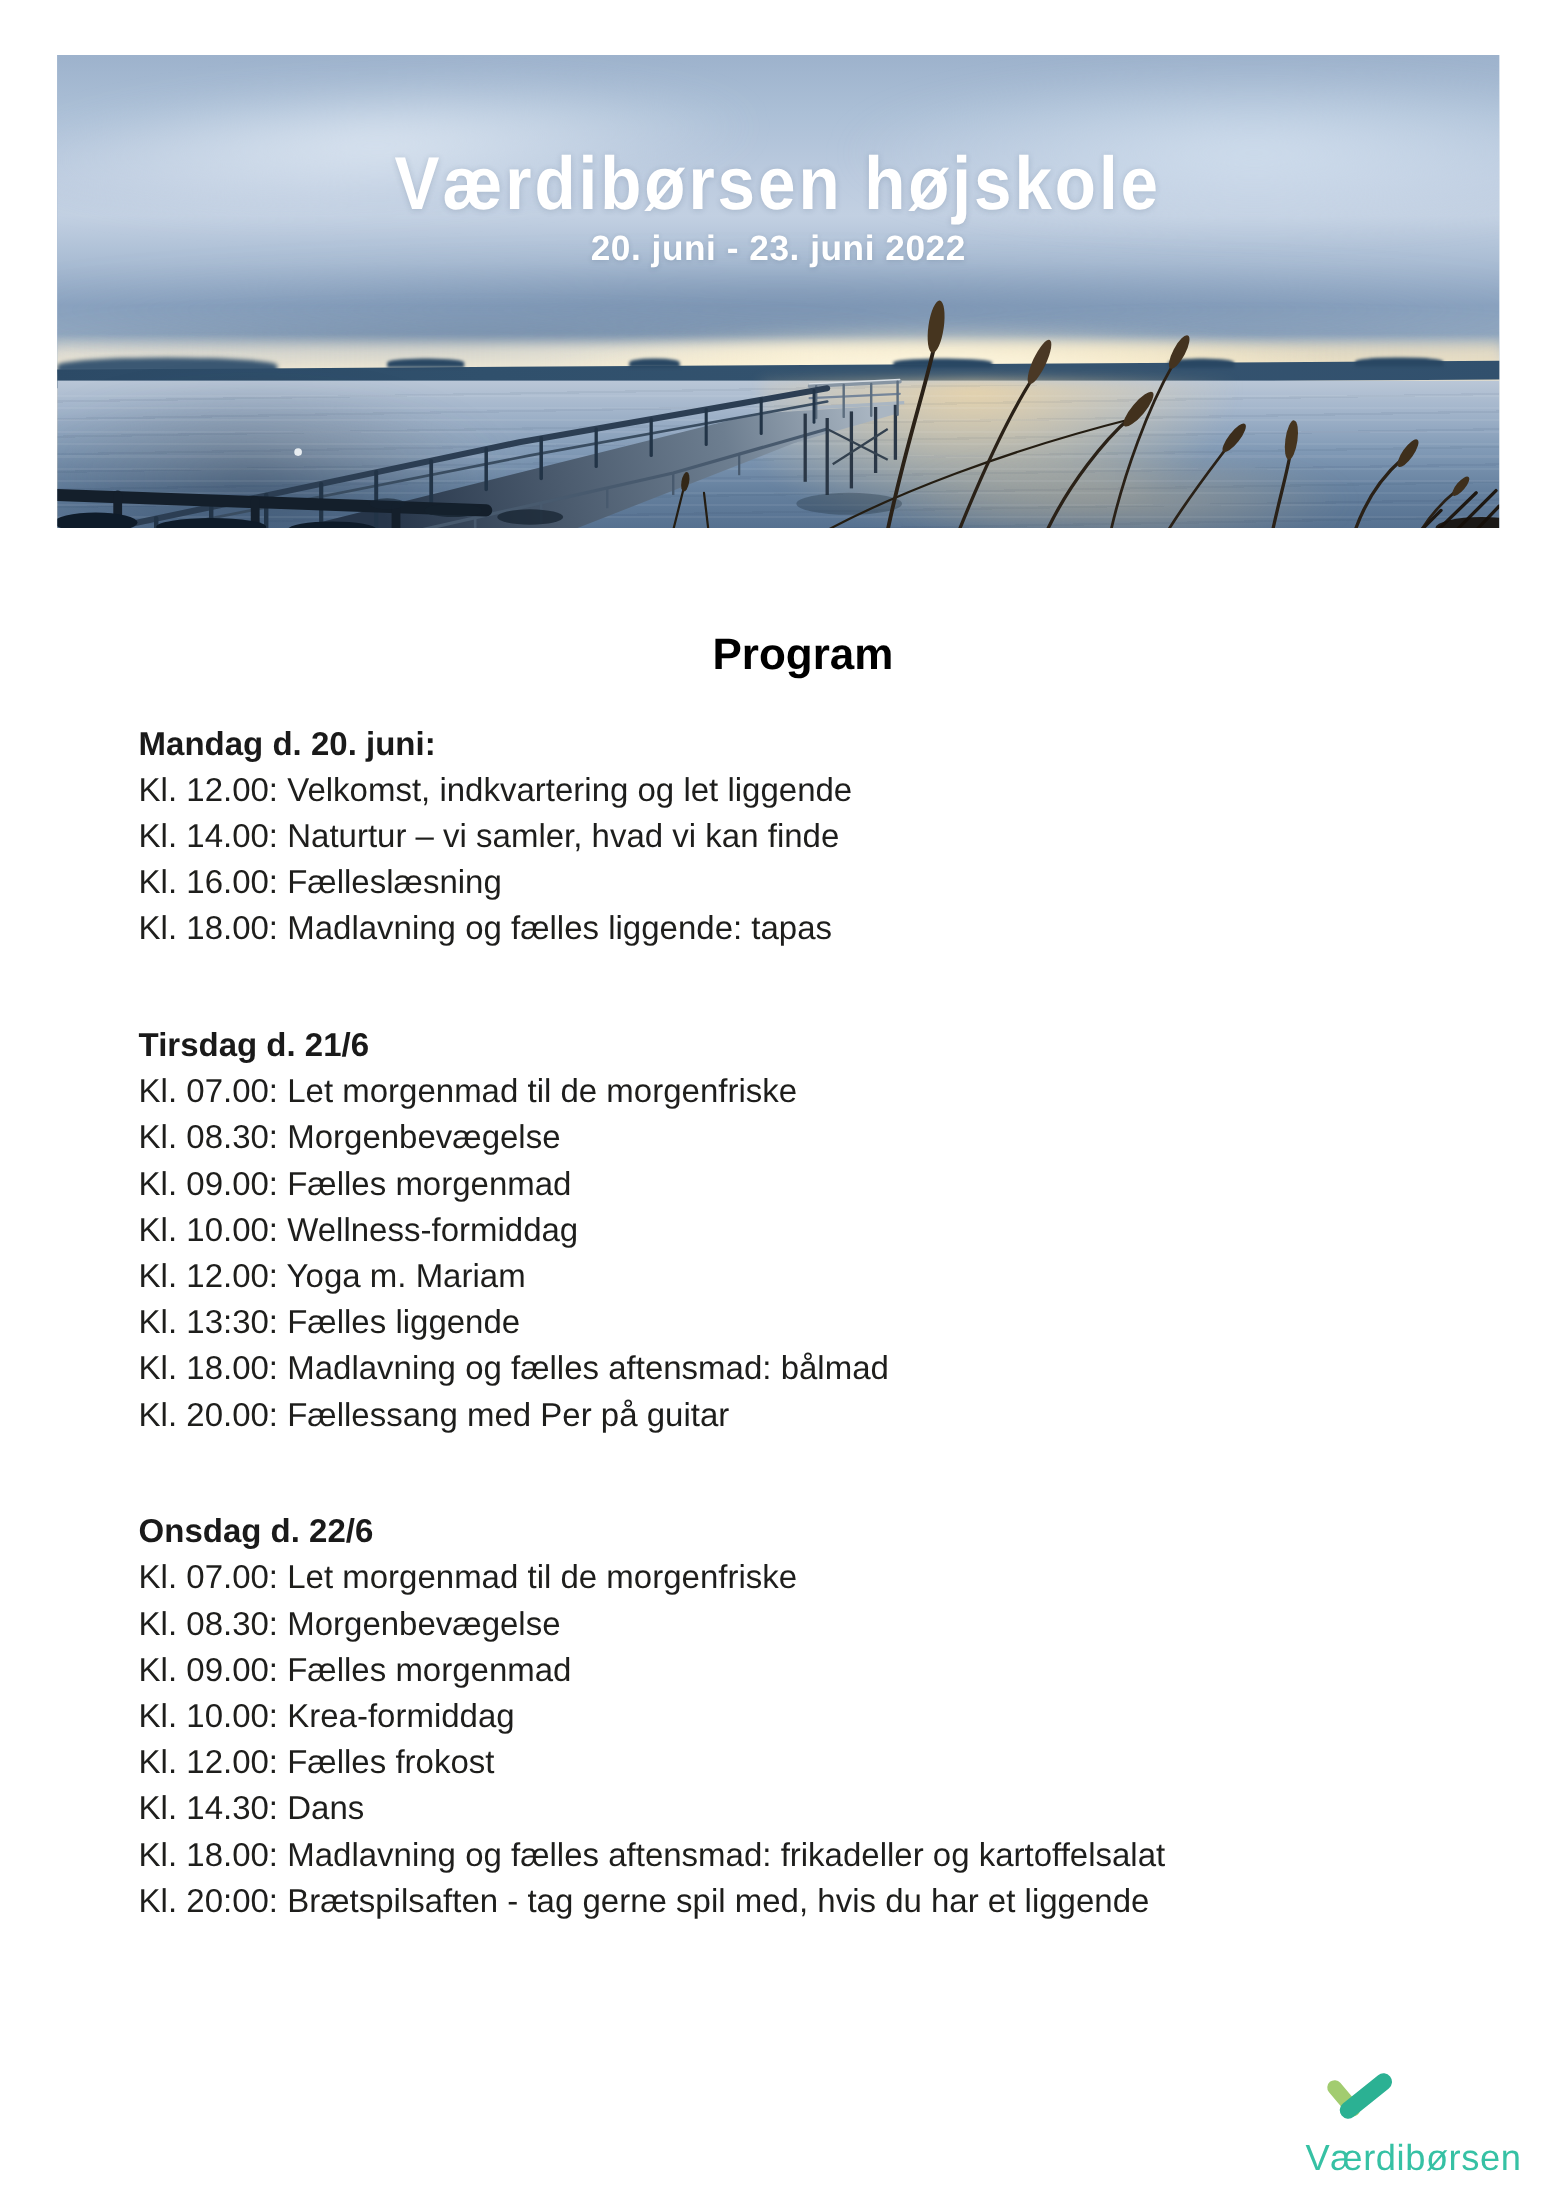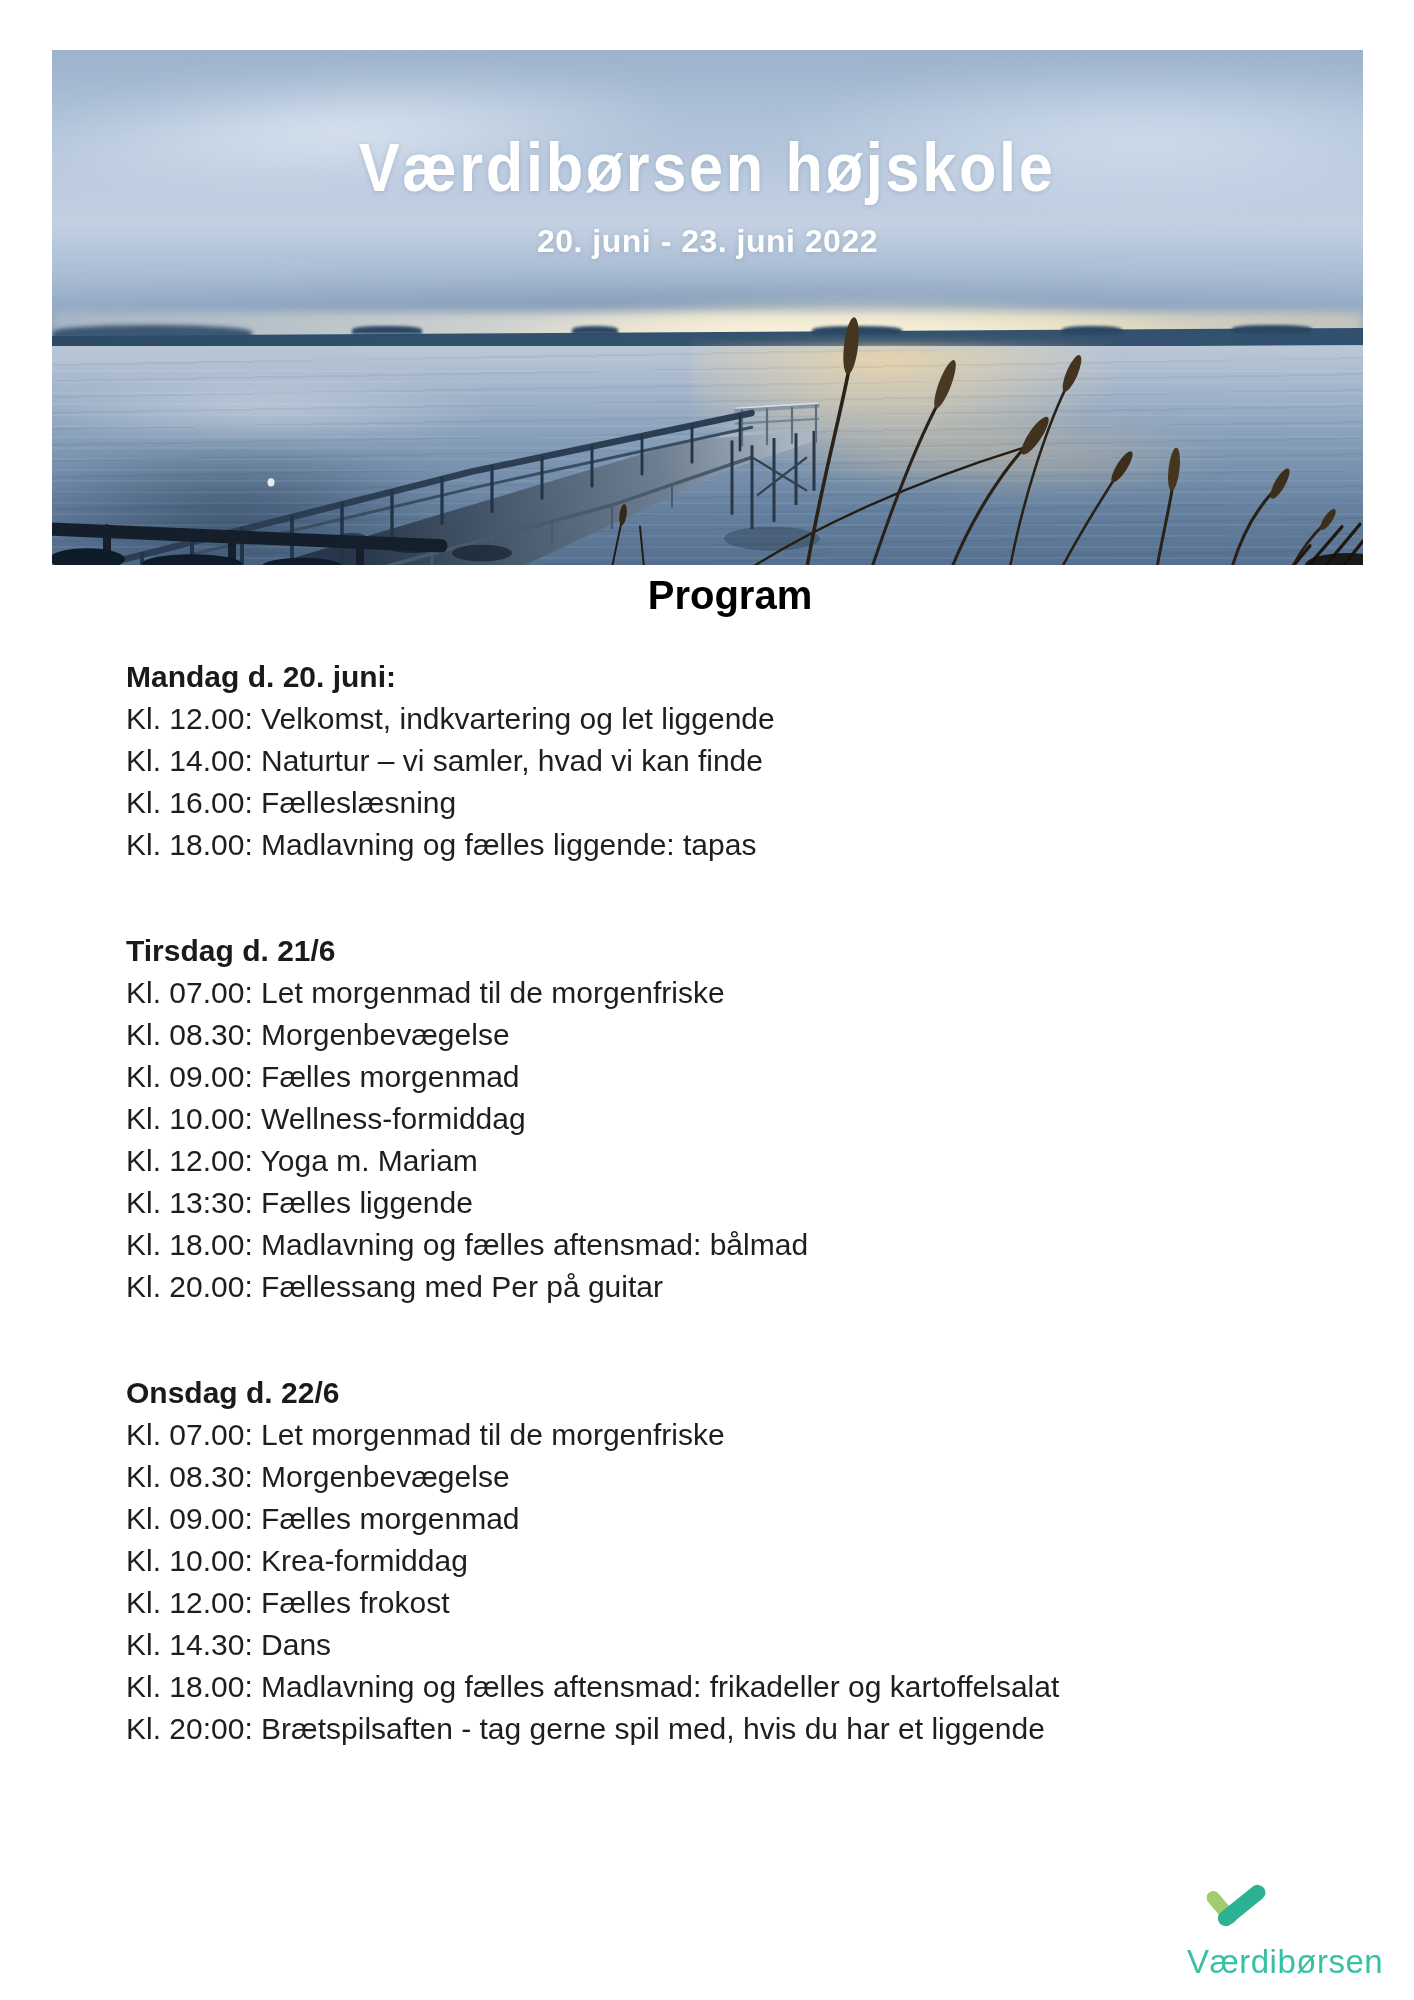--- a/index.html
+++ b/index.html
@@ -3,21 +3,21 @@
 <meta charset="utf-8">
 <style>
   * { margin:0; padding:0; box-sizing:border-box; }
   html,body { background:#ffffff; }
   body {
     position:relative; width:1414px; height:2000px; overflow:hidden;
     font-family:"Liberation Sans", sans-serif; color:#1d1d1b;
   }
 
   
-  .hero { position:absolute; left:52px; top:50px; width:1311px; height:515px; overflow:hidden; background:#9db2cc; }
+  .hero { position:absolute; left:52px; top:50px; width:1311px; height:430px; overflow:hidden; background:#9db2cc; }
   .hero > div { position:absolute; }
   .sky { inset:0;
     background:linear-gradient(180deg,#9db2cc 0%,#abbfd6 12%,#bccbdf 26%,#c2d0e2 34%,#a9bcd3 44%,
       #8ba3c0 53%,#92a8c0 59%,#d8d8d2 63%,#f2e9d3 66%,#f7efda 69%,#ead9bb 70%);
   }
   .cloud { border-radius:50%; filter:blur(16px); }
   .c1 { left:-70px; top:22px; width:720px; height:120px;
         background:radial-gradient(ellipse, rgba(226,235,245,.85), rgba(226,235,245,0) 68%); transform:rotate(-3deg); }
   .c2 { left:54%; top:14px; width:760px; height:150px;
         background:radial-gradient(ellipse, rgba(214,227,241,.8), rgba(214,227,241,0) 70%); }
@@ -49,21 +49,21 @@
         background:radial-gradient(ellipse, rgba(28,48,72,.5), rgba(28,48,72,0) 70%); filter:blur(16px); }
   .ripples { left:0; right:0; top:300px; bottom:0; opacity:.9;
         background:repeating-linear-gradient(180deg, rgba(255,255,255,0) 0 9px, rgba(255,255,255,.07) 9px 11px),
                    repeating-linear-gradient(179deg, rgba(20,40,70,0) 0 14px, rgba(20,40,70,.06) 14px 16px); }
   .pier-svg { position:absolute; inset:0; width:100%; height:100%; }
 
   .hero-text { position:absolute; left:0; right:0; top:78px; text-align:center; color:#ffffff; }
   .hero-title { font-size:68px; font-weight:700; letter-spacing:3px; line-height:1.16;
         display:inline-block; transform:scaleX(.9); transform-origin:center;
         text-shadow:0 1px 6px rgba(40,60,90,.18); white-space:nowrap; }
-  .hero-subtitle { margin-top:16px; font-size:32px; font-weight:700; letter-spacing:.5px;
+  .hero-subtitle { margin-top:0; font-size:32px; font-weight:700; letter-spacing:.5px;
         display:block; text-shadow:0 1px 5px rgba(40,60,90,.18); }
 
   
   .content { position:absolute; left:126px; top:570px; right:80px; }
   .program-heading { font-size:40px; font-weight:700; line-height:1.25; color:#000000;text-align:center; }
   .day { margin-top:36px; }
   .day + .day { margin-top:64px; }
   .day-title { font-size:30px; font-weight:700; line-height:42px; color:#1a1a1a; }
   .day .item { font-size:30px; font-weight:400; line-height:42px; color:#1e1e1c; }
 

